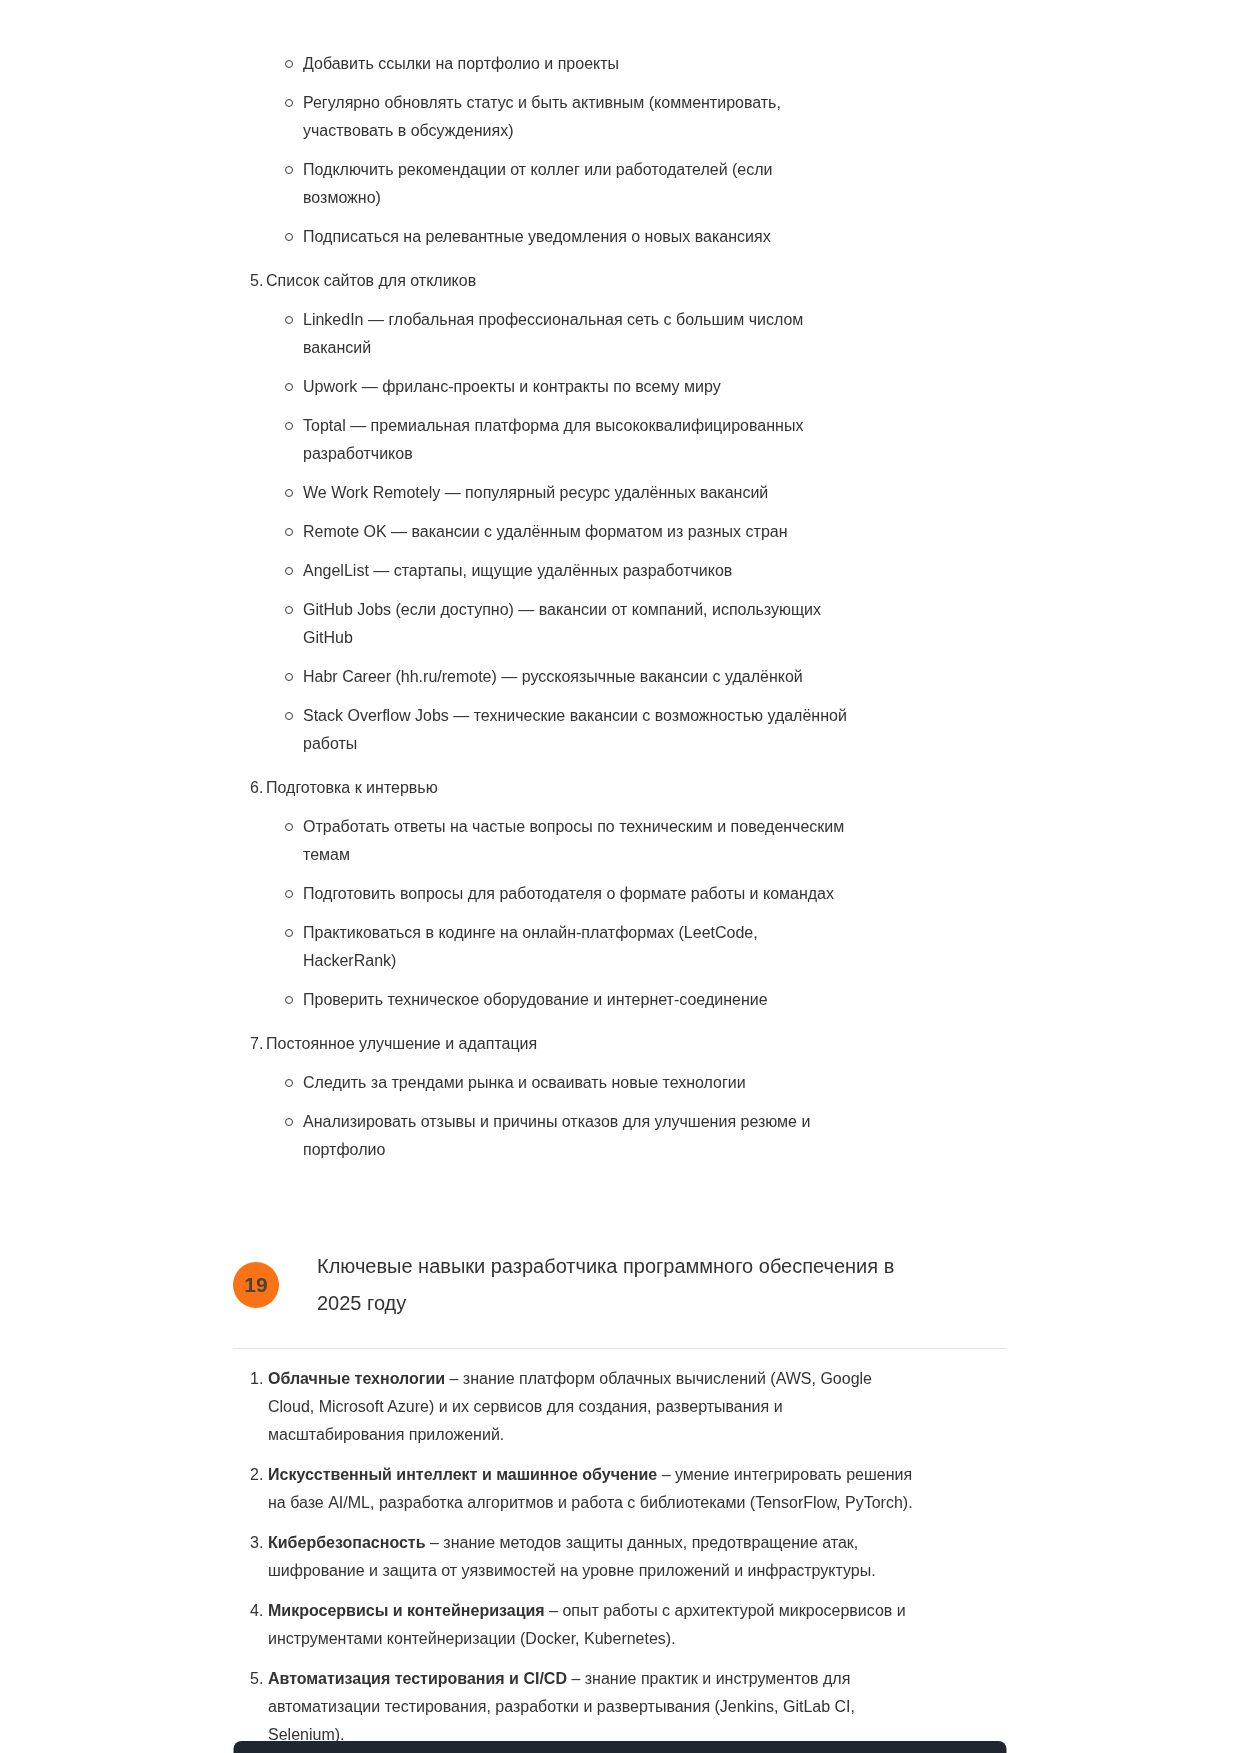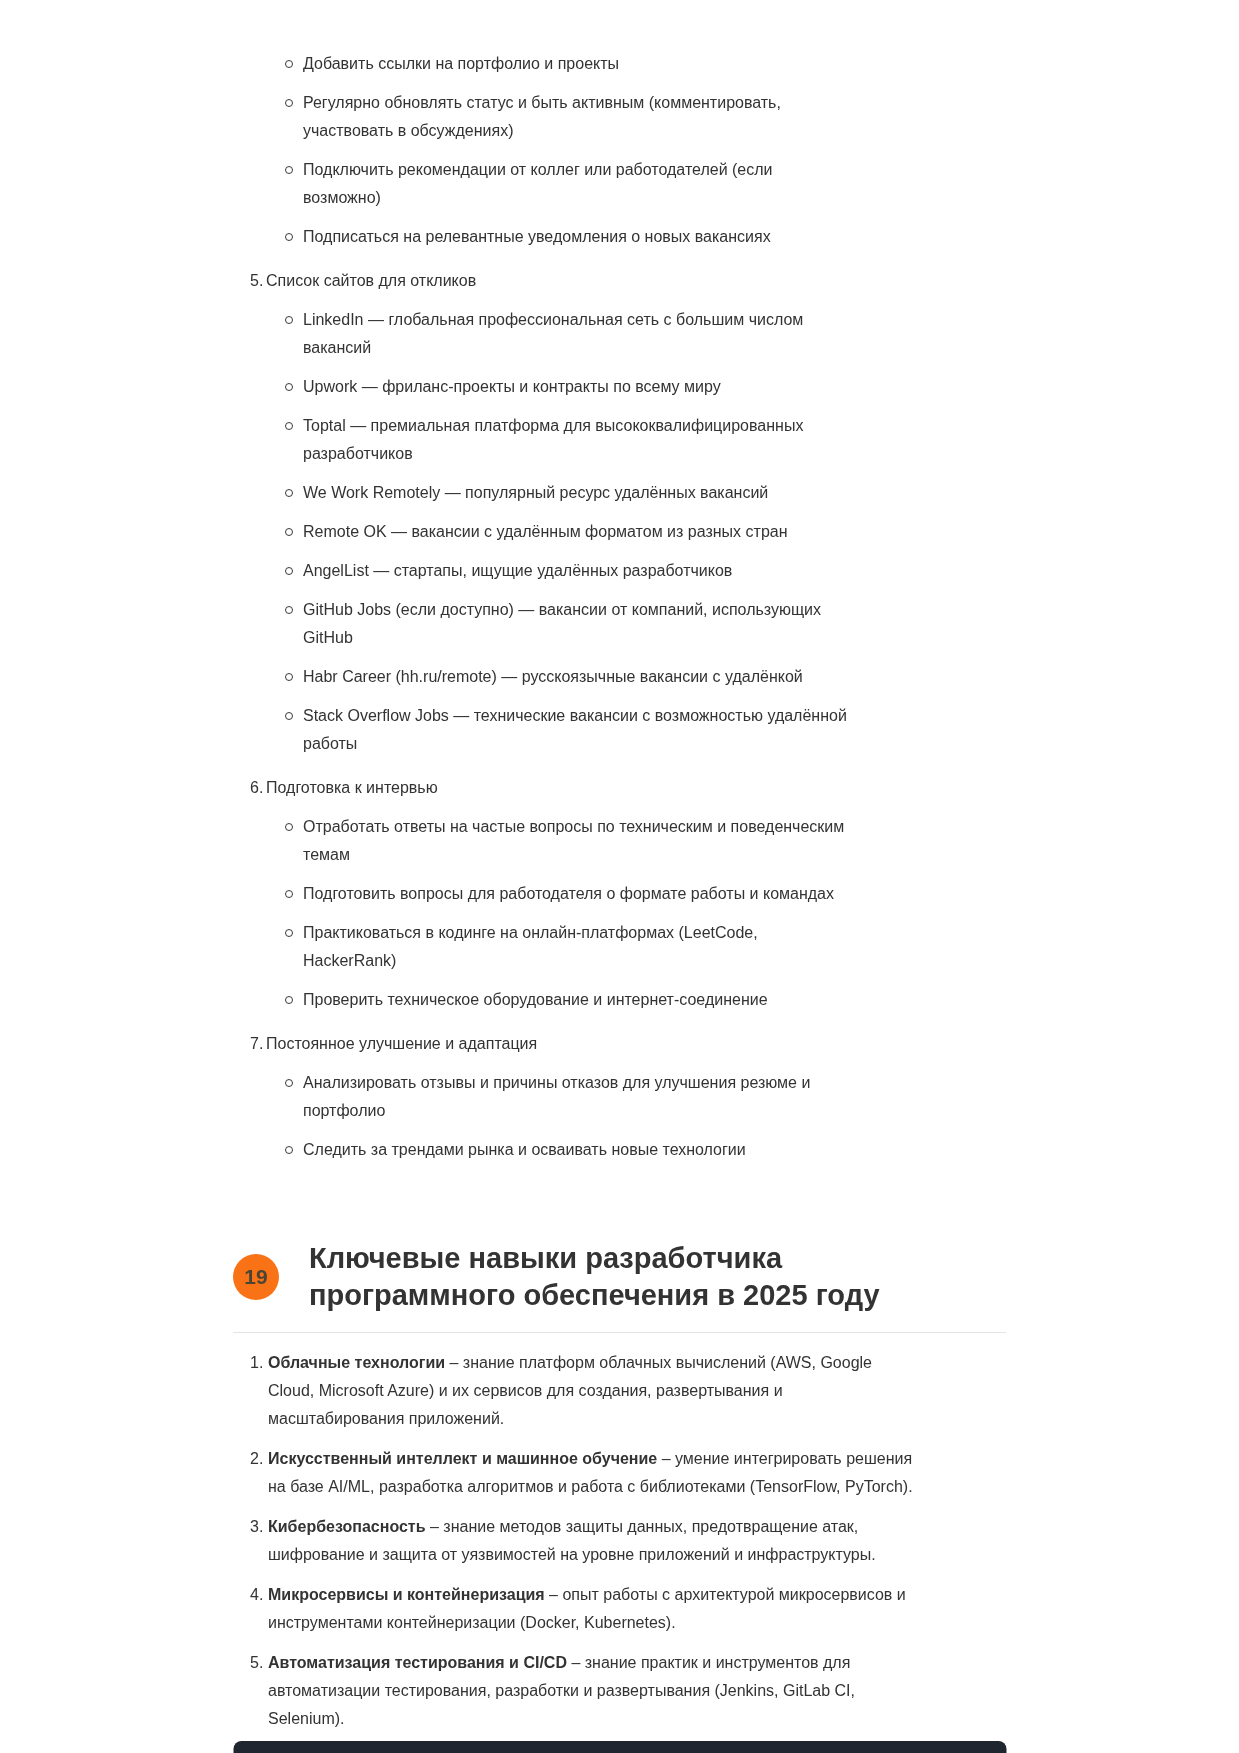--- a/index.html
+++ b/index.html
@@ -27,21 +27,21 @@
   .skill-body { max-width: 645px; }
   .skill-body strong { font-weight: 700; margin-top: 48px; }
   .chapter { display: flex; align-items: center; gap: 30px; margin-top: 76px; }
   .badge {
     flex: none; width: 46px; height: 46px; border-radius: 50%;
     background: #f97316; color: #4a4434;
     font-size: 21px; font-weight: 700;
     display: flex; align-items: center; justify-content: center;
   }
   .chapter-title {
-    margin: 0; font-size: 29px; line-height: 37px; font-weight: 700;
+    margin: 8px; font-size: 20px; line-height: 37px; font-weight: 400;
     color: #333333; max-width: 600px;
   }
   hr.rule { border: none; border-top: 1px solid #e4e4e4; margin: 18px 0 0 0; }
   .footer-bar {
     position: absolute; bottom: 0; left: 50%; transform: translateX(-50%);
     width: 773px; height: 12px; background: #1f2630;
     border-radius: 8px 8px 0 0;
   }
 </style>
 </head>
@@ -79,22 +79,22 @@
       <li><span class="bullet"></span><span>Отработать ответы на частые вопросы по техническим и поведенческим темам</span></li>
       <li><span class="bullet"></span><span>Подготовить вопросы для работодателя о формате работы и командах</span></li>
       <li><span class="bullet"></span><span>Практиковаться в кодинге на онлайн-платформах (LeetCode, HackerRank)</span></li>
       <li><span class="bullet"></span><span>Проверить техническое оборудование и интернет-соединение</span></li>
     </ul>
 
     <div class="sec-title">
       <span class="sec-num">7.</span><span>Постоянное улучшение и адаптация</span>
     </div>
     <ul class="blist">
+      <li><span class="bullet"></span><span>Следить за трендами рынка и осваивать новые технологии</span></li>
       <li><span class="bullet"></span><span>Анализировать отзывы и причины отказов для улучшения резюме и портфолио</span></li>
-      <li><span class="bullet"></span><span>Следить за трендами рынка и осваивать новые технологии</span></li>
     </ul>
 
     <div class="chapter">
       <div class="badge">19</div>
       <h2 class="chapter-title">Ключевые навыки разработчика программного обеспечения в 2025 году</h2>
     </div>
 
     <hr class="rule">
 
     <div class="skills">

